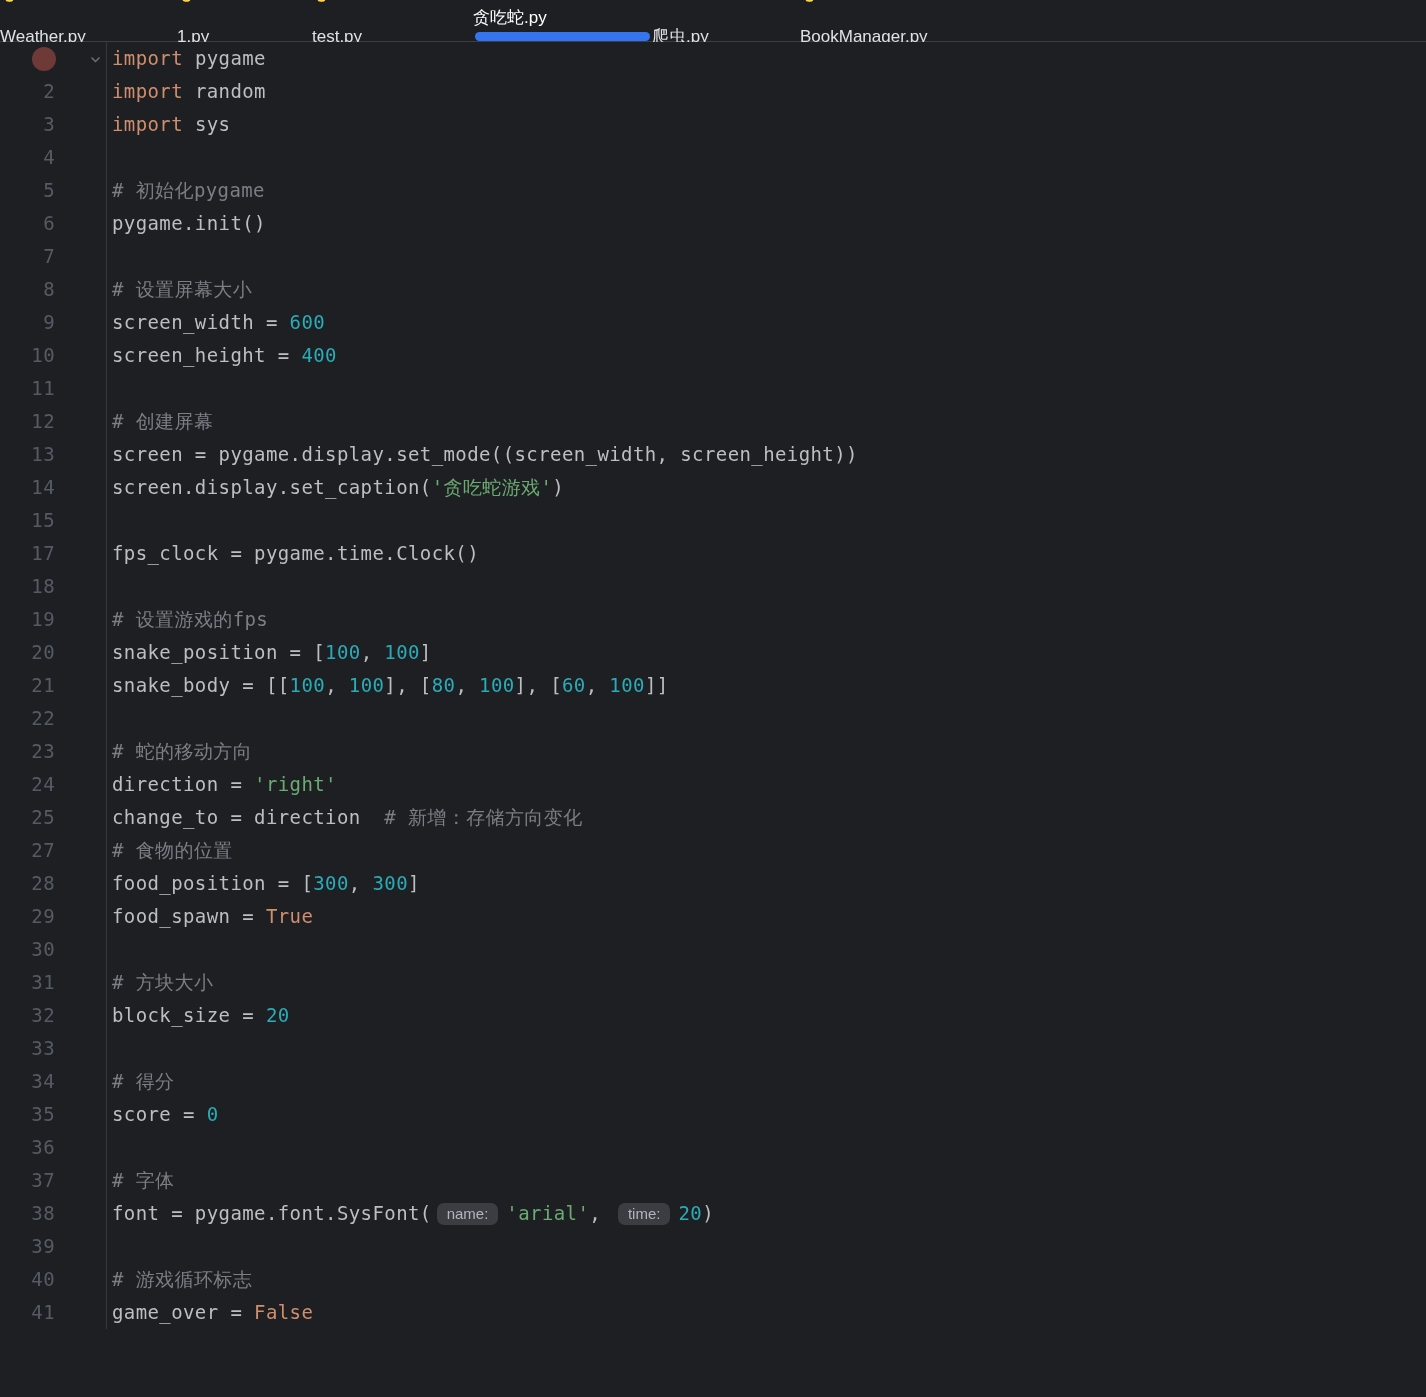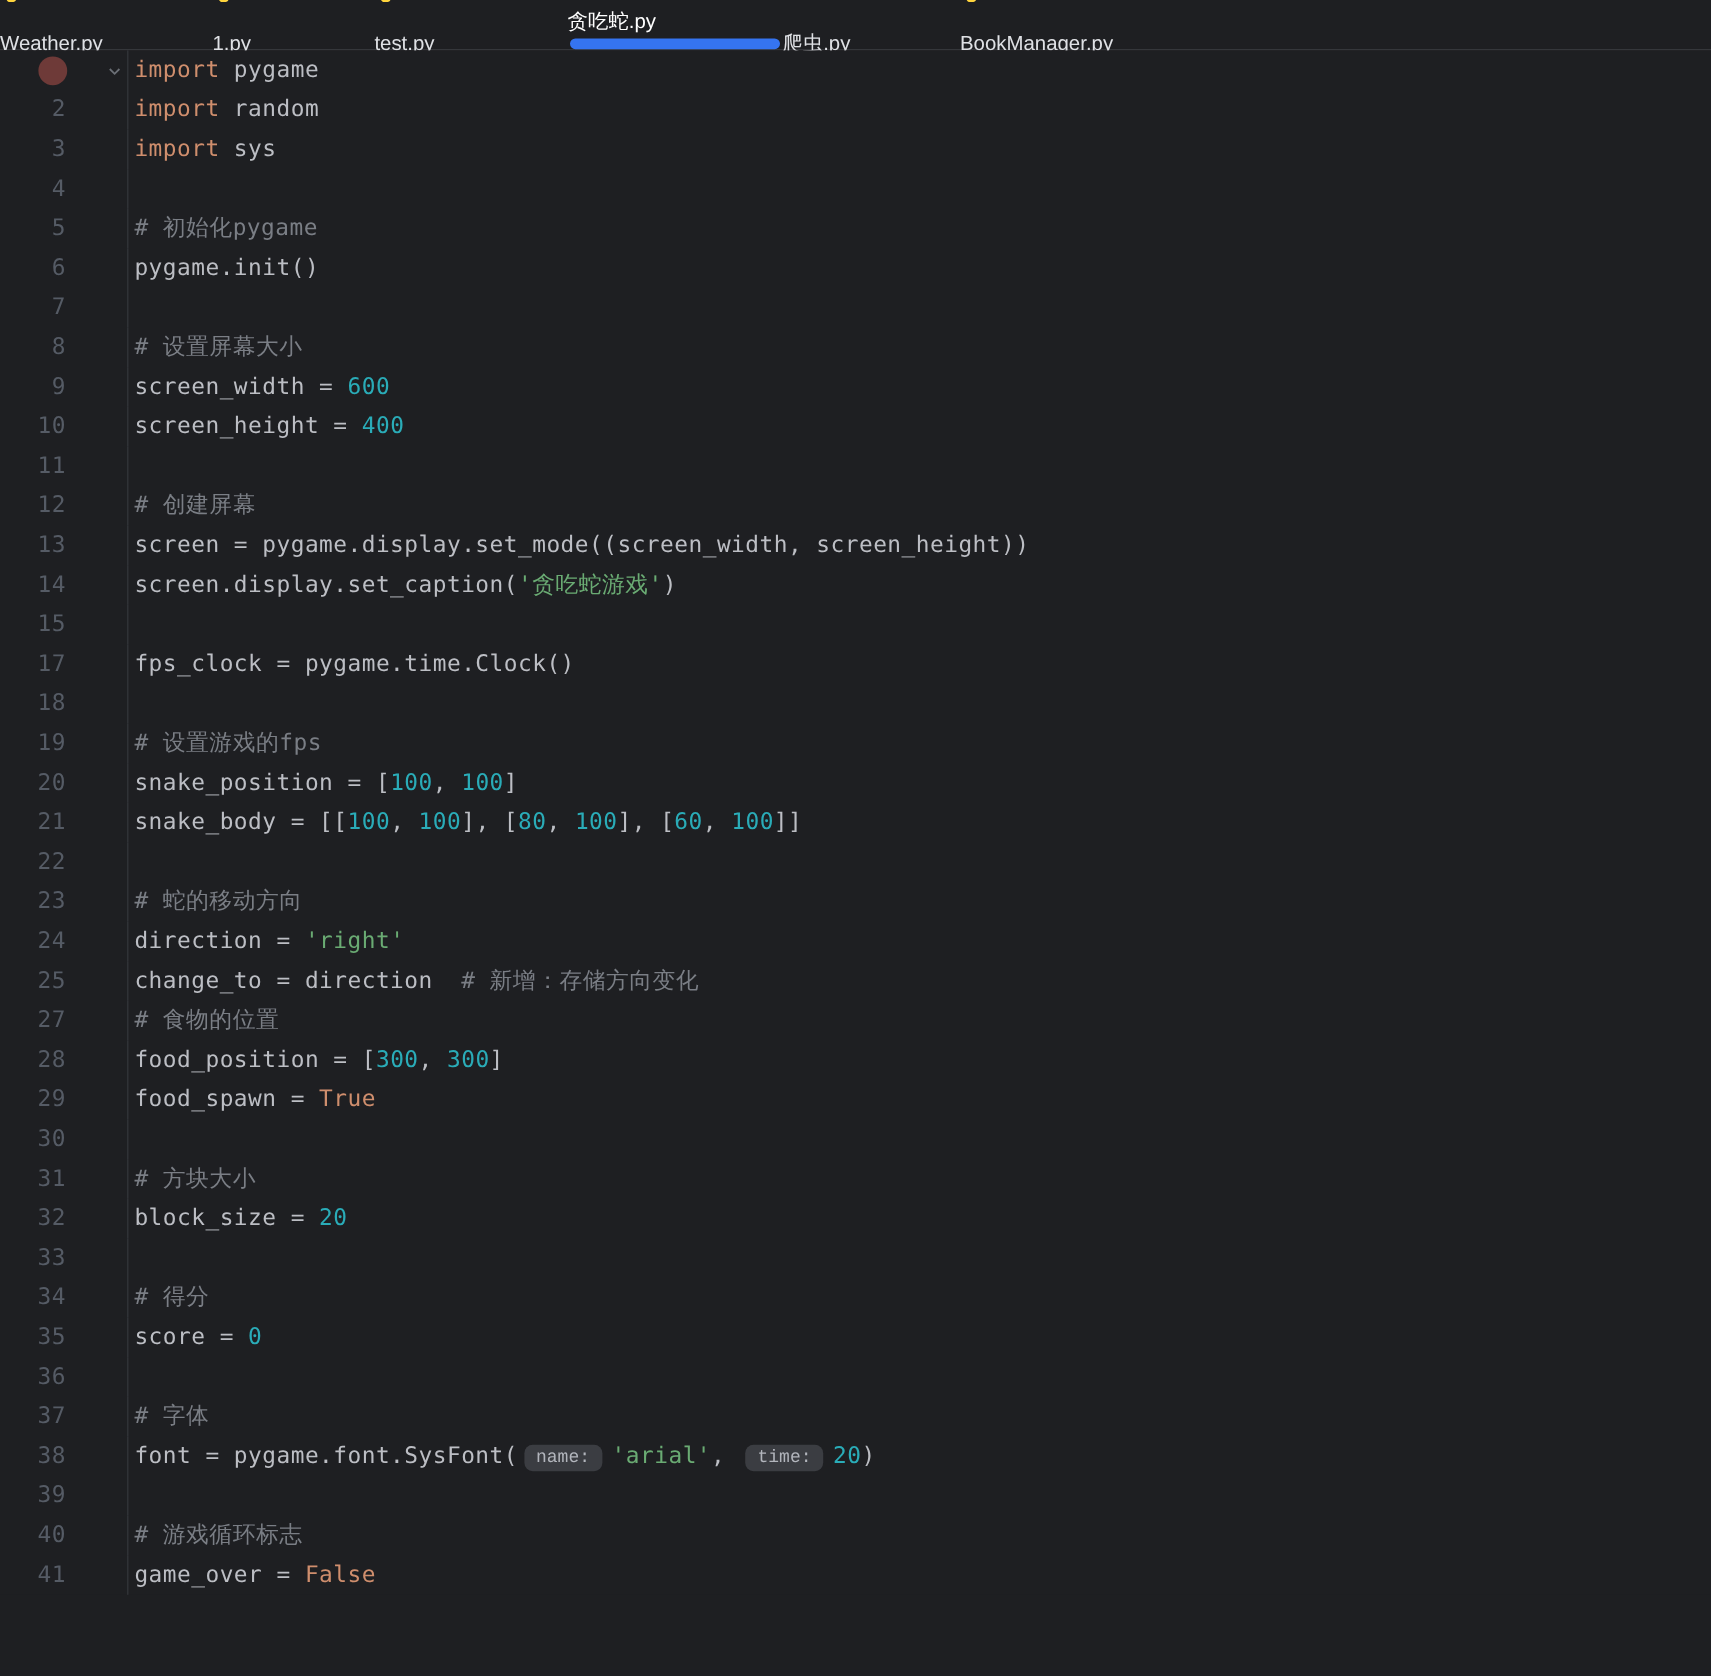--- a/index.html
+++ b/index.html
@@ -59,21 +59,21 @@
     font-family:"DejaVu Sans Mono",monospace;font-size:19px;
     letter-spacing:.4px;color:var(--pl);
   }
   .code .kw{color:var(--kw);}
   .code .num{color:var(--num);}
   .code .str{color:var(--str);}
   .code .cmt{color:var(--cmt);}
   .code .pl{color:var(--pl);}
   .code .hint{
     display:inline-block;background:var(--inlay-bg);color:var(--inlay-text);
-    font-family:Liberation Mono, monospace;font-size:15px;line-height:22px;
+    font-family:Liberation Sans, sans-serif;font-size:15px;line-height:22px;
     padding:0 10px;border-radius:7px;margin:0 8px 0 5px;
     vertical-align:1px;letter-spacing:0;
   }
 </style>
 </head>
 <body>
 
 <div class="tabbar" id="tabbar">
     <div class="tab" style="width: 177px;">
       <svg class="pyicon" viewBox="0 0 16 16">

